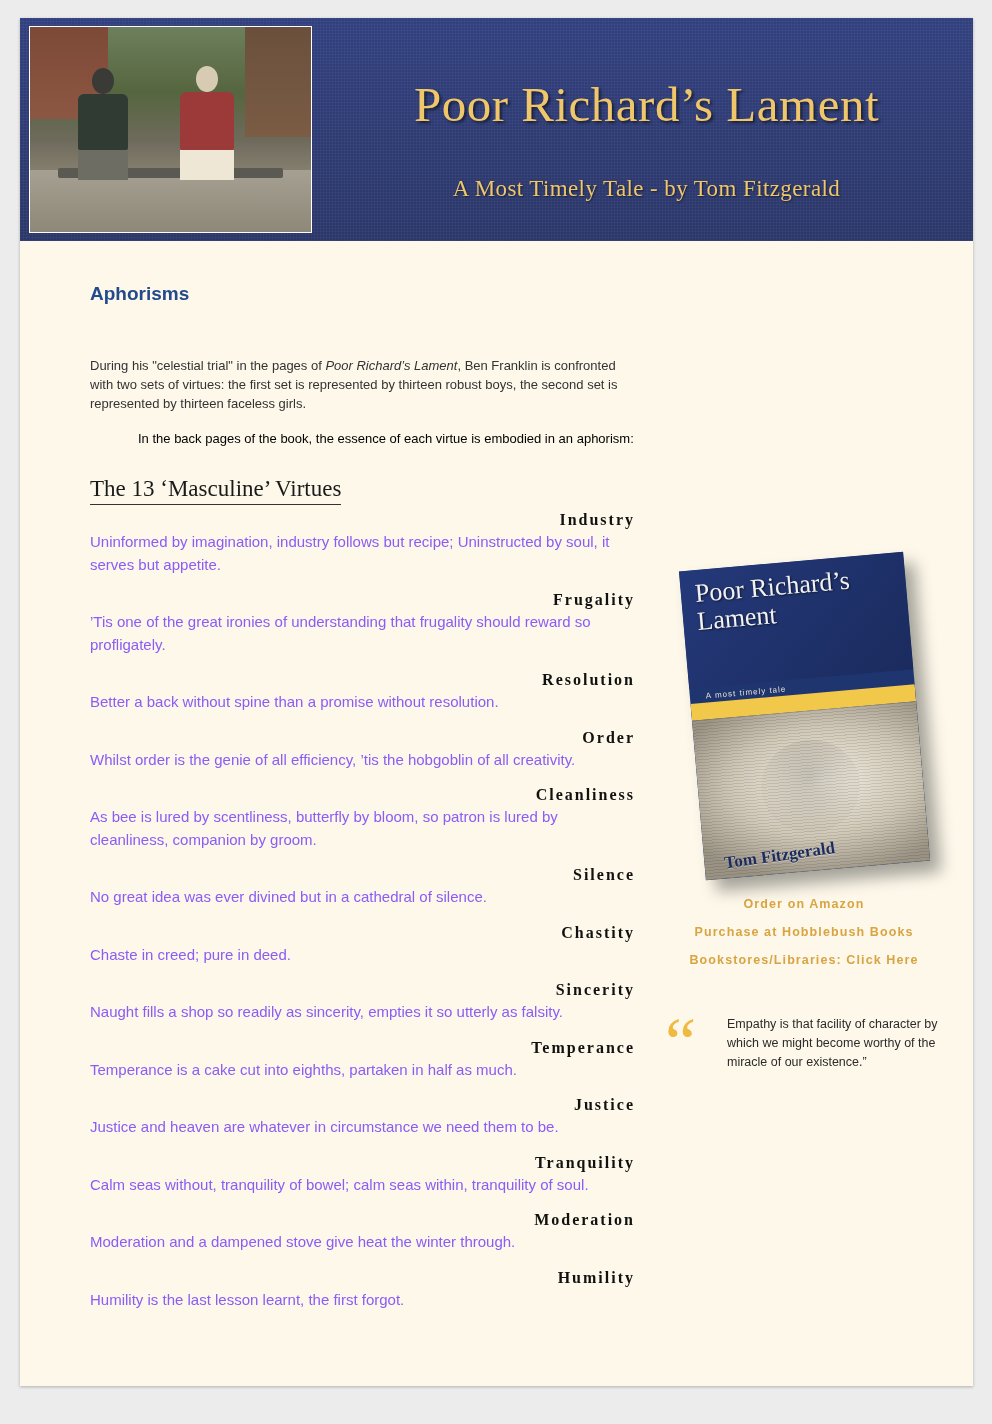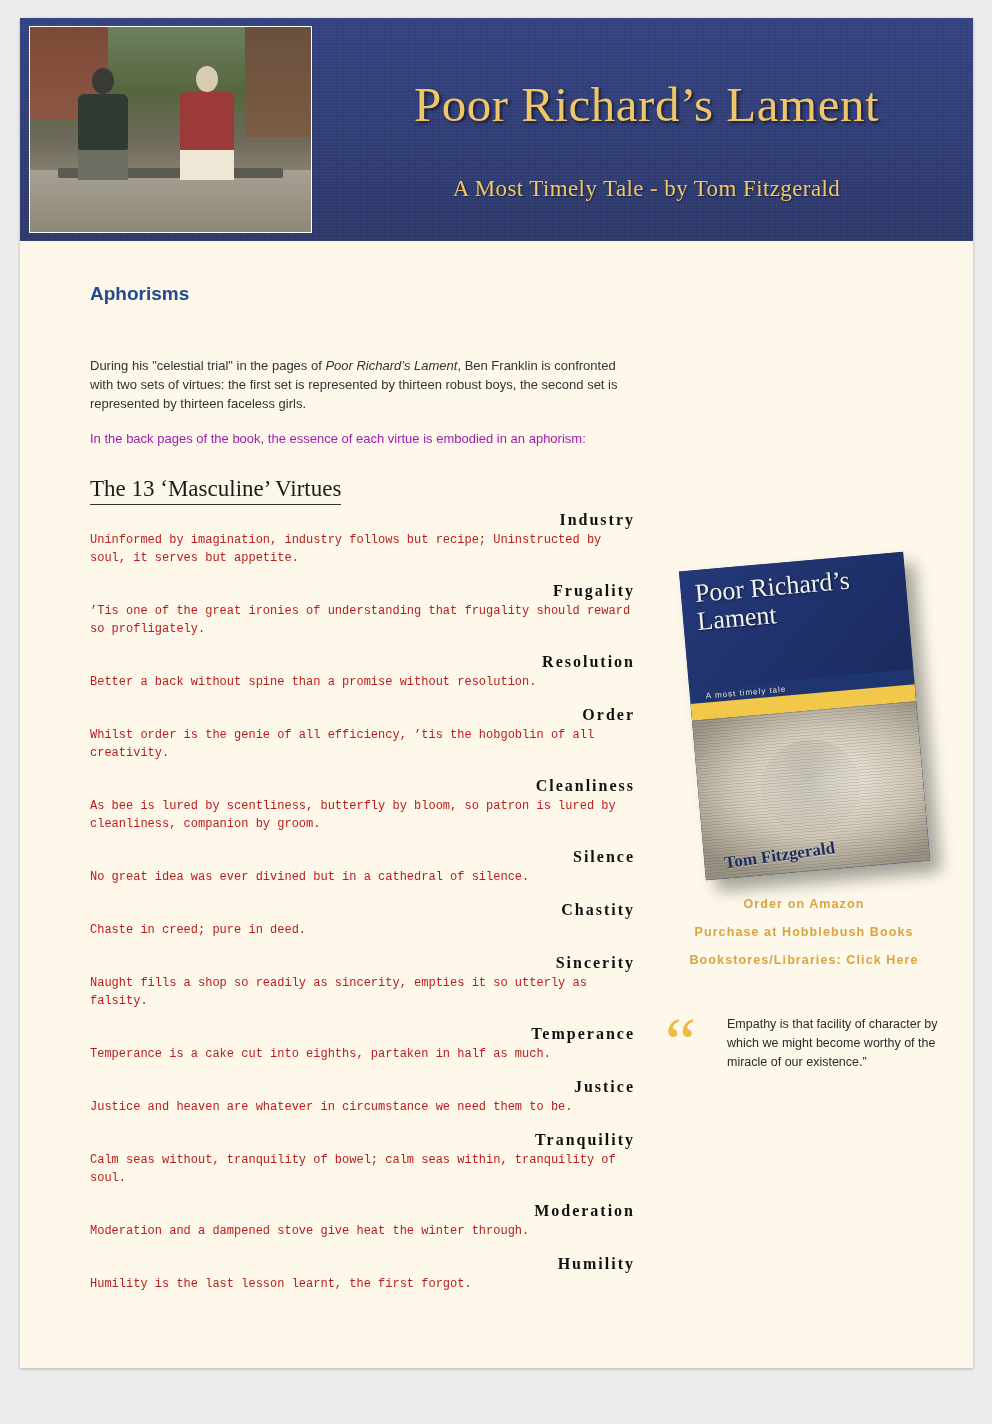--- a/index.html
+++ b/index.html
@@ -117,23 +117,24 @@
   }
   .intro {
     font-size: 13px;
     color: #333333;
     line-height: 1.45;
     margin-bottom: 16px;
   }
   .intro em { font-style: italic; }
   .intro2 {
     font-size: 13px;
-    color: #a21caf;
+    color: #000000;
     line-height: 1.45;
     margin-bottom: 28px;
+    margin-left: 48px;
   }
   .virtues-heading {
     font-family: "Liberation Serif", serif;
     font-size: 23px;
     color: #1a1a1a;
     border-bottom: 1px solid #333;
     display: inline-block;
     padding-bottom: 2px;
     margin-bottom: 6px;
   }
@@ -141,23 +142,23 @@
   .virtue-name {
     font-family: "Liberation Serif", serif;
     font-weight: bold;
     font-size: 16px;
     letter-spacing: 2px;
     color: #111;
     margin-bottom: 2px;
     text-align: right;
   }
   .virtue-text {
-    font-family: Liberation Mono, monospace;
-    font-size: 12px;
-    color: #b91c1c;
+    font-family: Liberation Sans, sans-serif;
+    font-size: 15px;
+    color: #8b5cf6;
     line-height: 1.5;
   }
 
   
   .right-col {
     position: absolute;
     right: 24px;
     top: 320px;
     width: 290px;
   }

